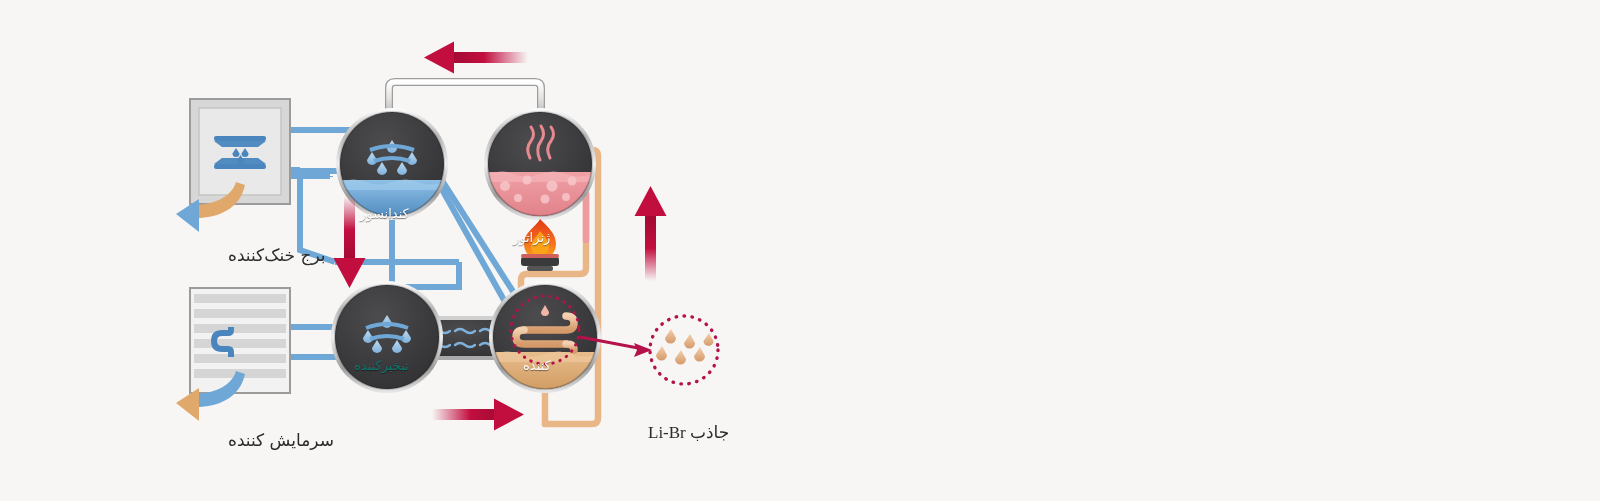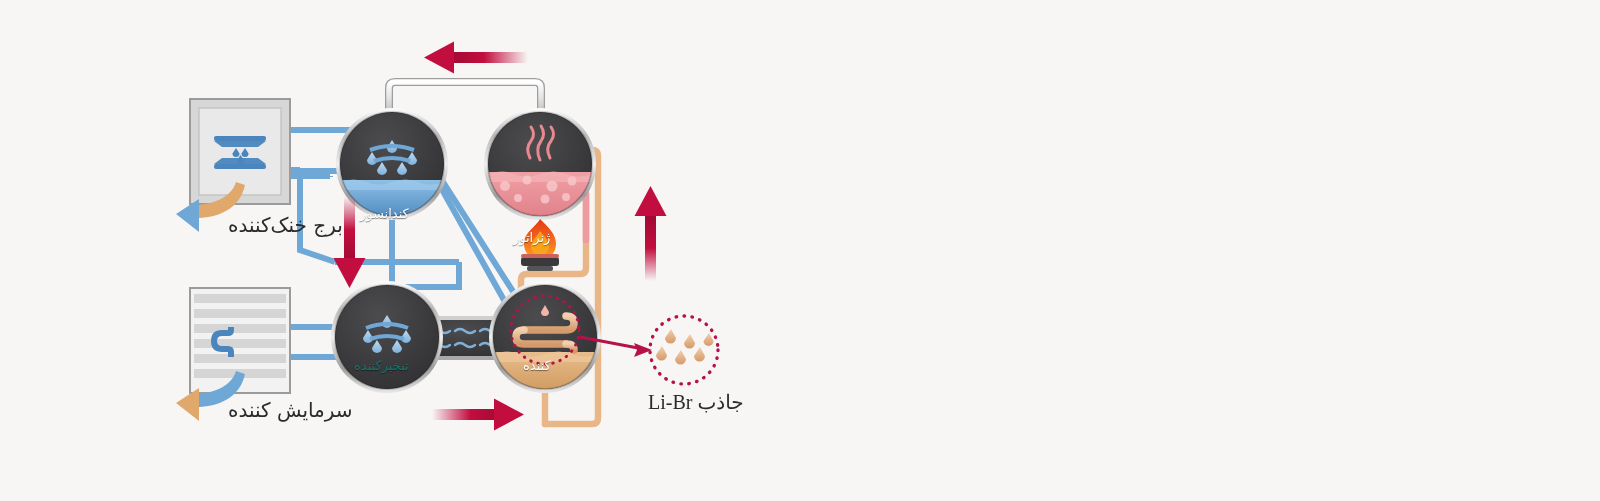--- a/index.html
+++ b/index.html
@@ -13,21 +13,21 @@
   #stage{position:absolute;left:0;top:0;width:1600px;height:501px;}
   svg.diagram{position:absolute;left:0;top:0;width:1600px;height:501px;display:block;}
   .lbl{
     position:absolute;
     font-family:"DejaVu Sans","Liberation Sans",sans-serif;
     white-space:nowrap;
     color:#2b2b2b;
     direction:rtl;
     user-select:none;
   }
-  .lbl-outer{font-size:20px;}
+  .lbl-outer{font-size:17px;margin-top:32px;}
   .vessel-lbl{
     position:absolute;
     font-size:13px;
     color:#ffffff;
     text-shadow:0 1px 1px rgba(0,0,0,.45);
     white-space:nowrap;
     direction:rtl;
     user-select:none;
   }
   .vessel-lbl.dark{color:#0f766e;}

